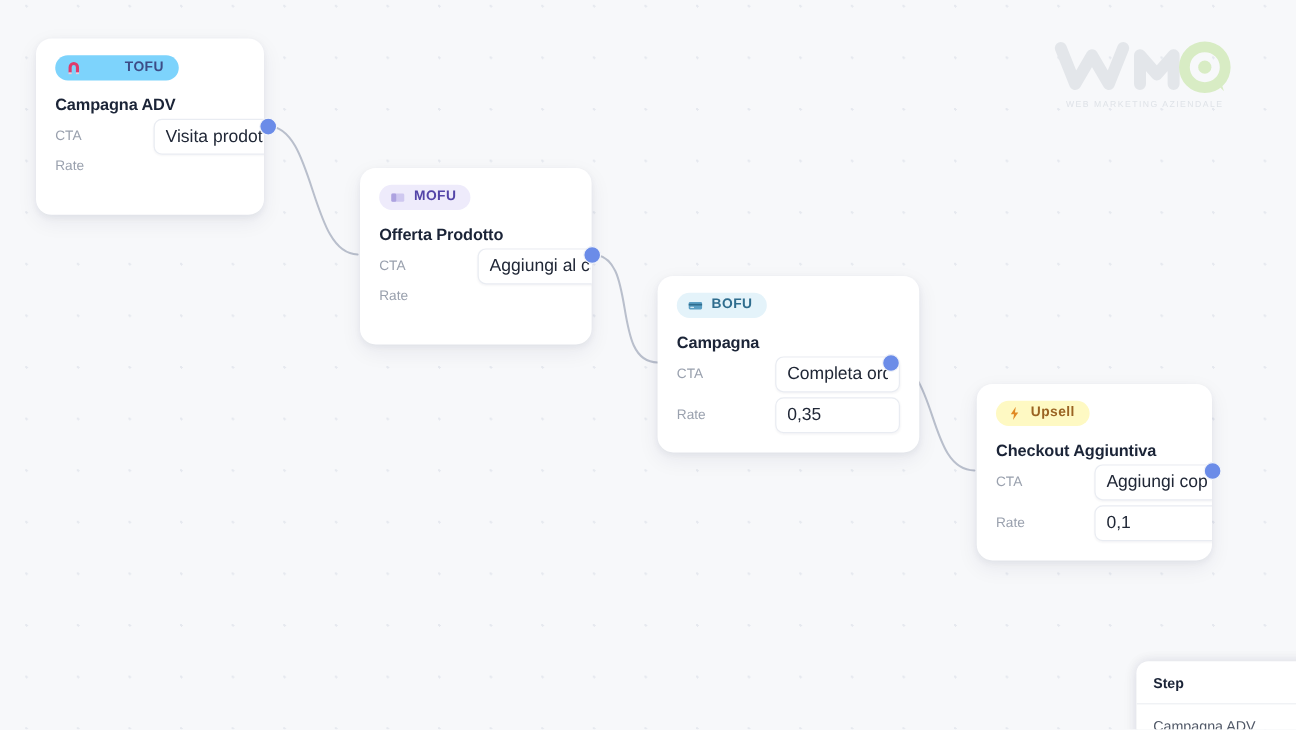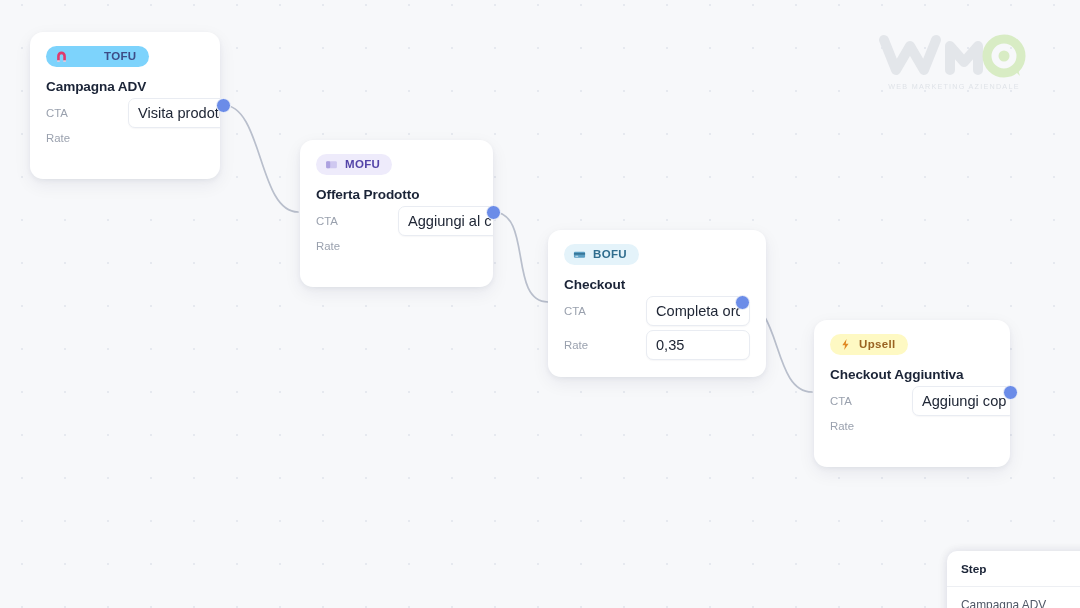--- a/index.html
+++ b/index.html
@@ -257,21 +257,21 @@
       <div class="badge badge-bofu">
         <span class="badge-ico">
           <svg width="13" height="13" viewBox="0 0 14 14">
             <rect x="1" y="4" width="12" height="6.6" rx="1.2" fill="#5b9fc4"></rect>
             <rect x="1" y="5.6" width="12" height="1.5" fill="#2f6d8e"></rect>
             <rect x="2.4" y="8.3" width="3.4" height="1.1" rx="0.5" fill="#cfe6f2"></rect>
           </svg>
         </span>
         <span>BOFU</span>
       </div>
-      <div class="node-title">Checkout</div>
+      <div class="node-title">Campagna</div>
 
       <div class="field-row">
         <span class="field-label">CTA</span>
         <span class="field-input">
           <span class="val">Completa ordine</span>
         </span>
       </div>
       <div class="field-row">
         <span class="field-label">Rate</span>
         <span class="field-input">
@@ -295,20 +295,23 @@
       <div class="node-title">Checkout Aggiuntiva</div>
 
       <div class="field-row">
         <span class="field-label">CTA</span>
         <span class="field-input">
           <span class="val">Aggiungi copertura</span>
         </span>
       </div>
       <div class="field-row">
         <span class="field-label">Rate</span>
+        <span class="field-input">
+          <span class="val">0,1</span>
+        </span>
       </div>
     </div>
   </div>
   <div class="handle" style="left:1003px; top:385px;"></div>
 
   <div id="step-panel">
     <div class="sp-head">Step</div>
     <div class="sp-row">Campagna ADV</div>
   </div>
 

